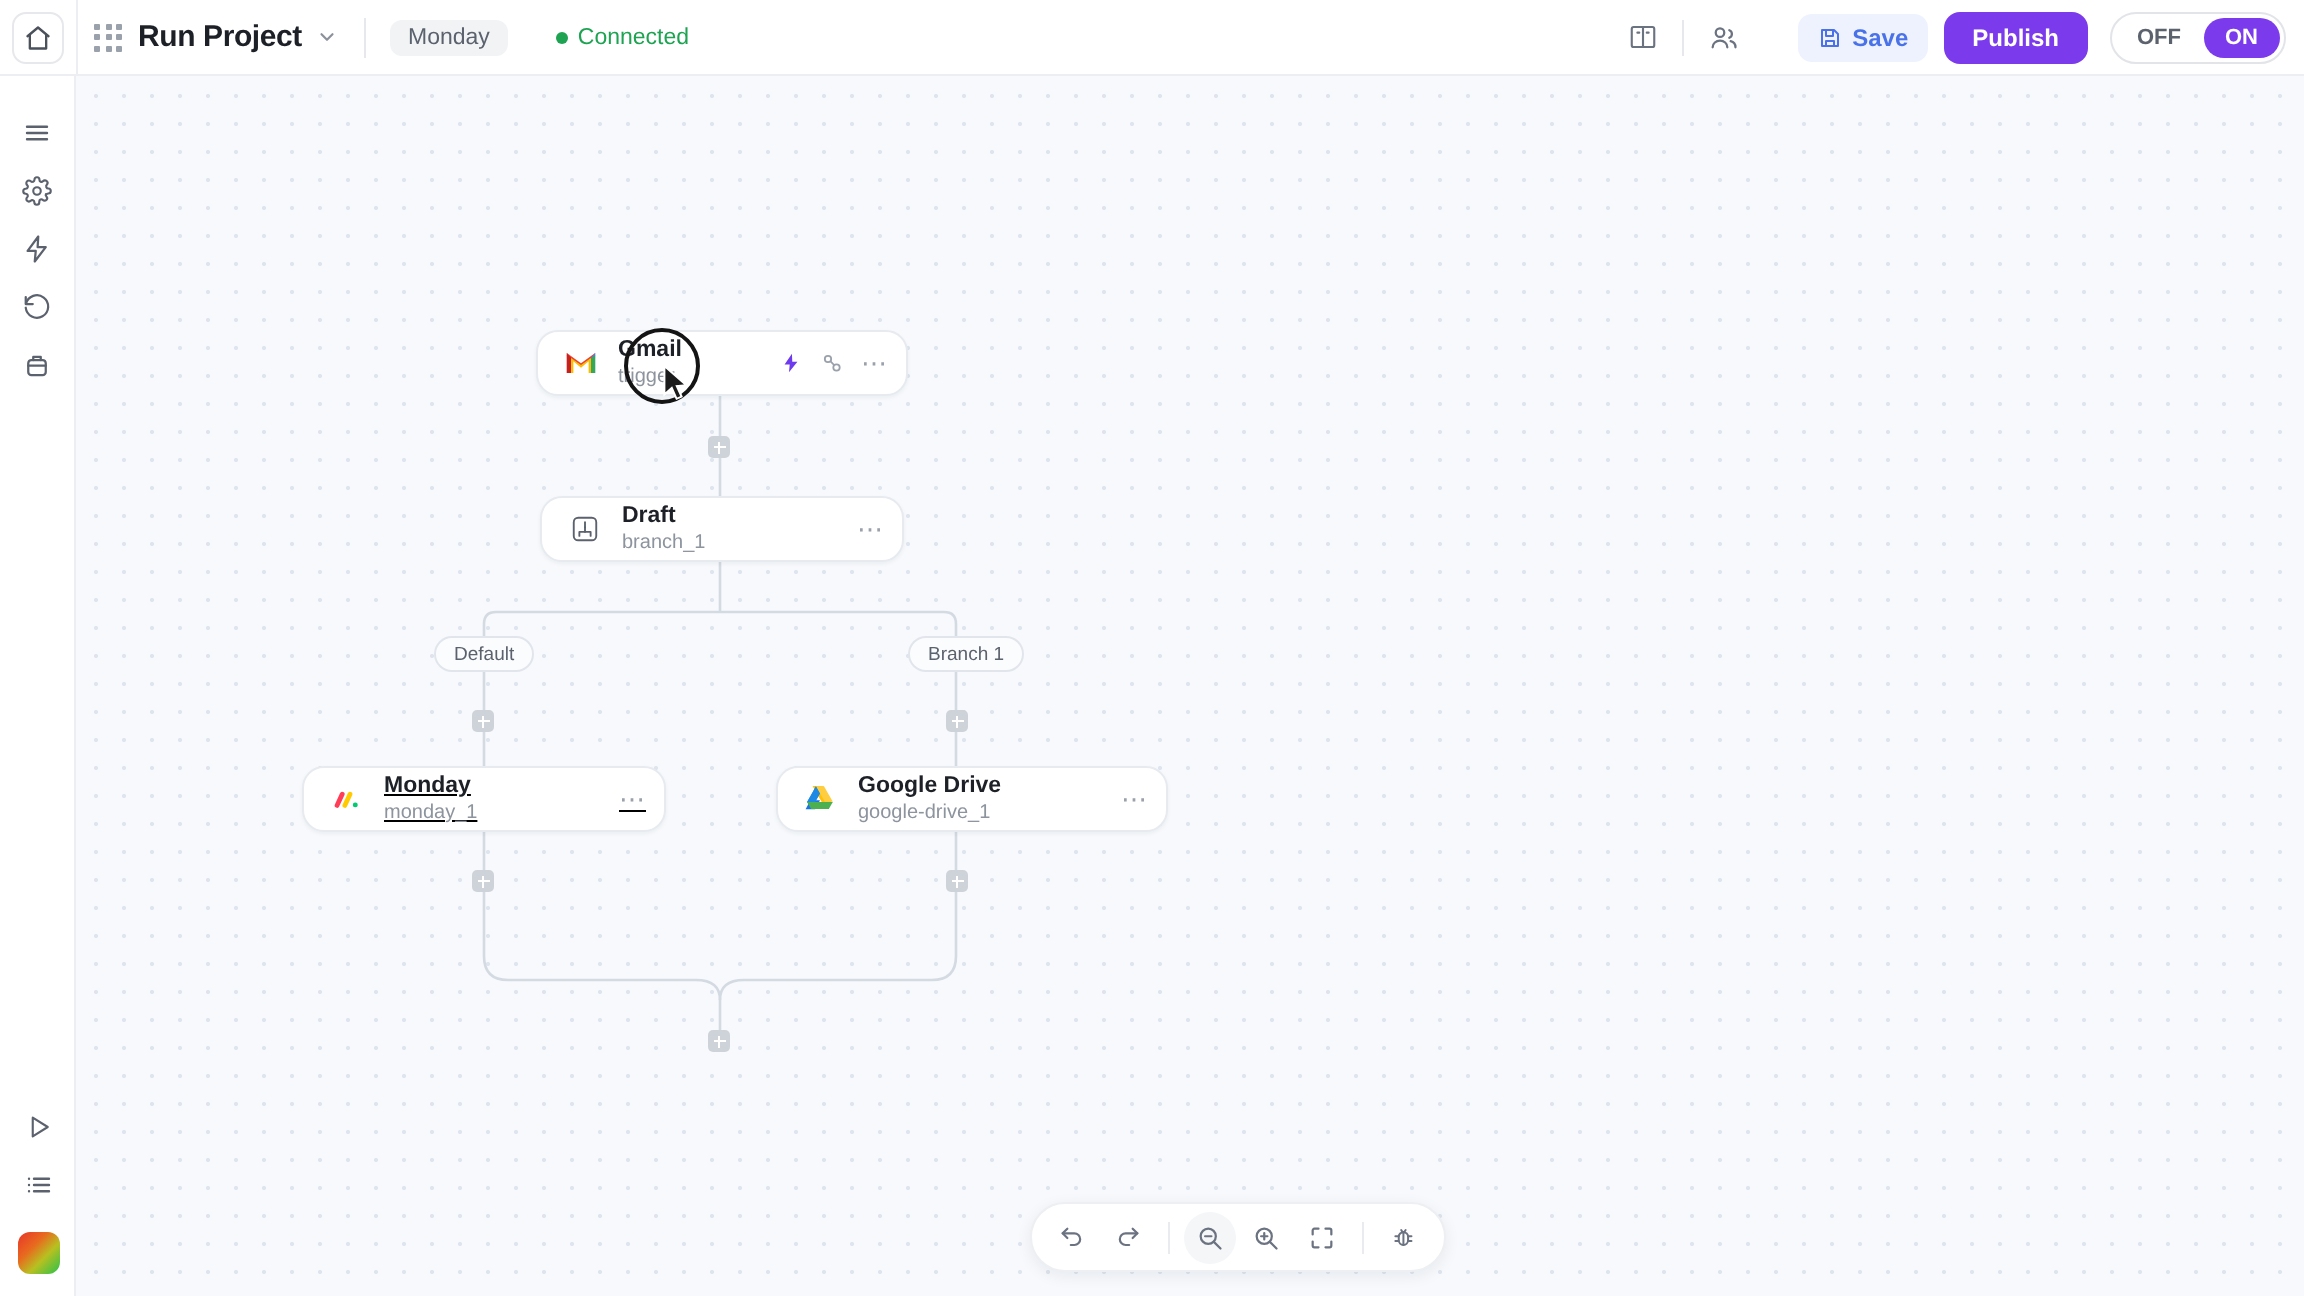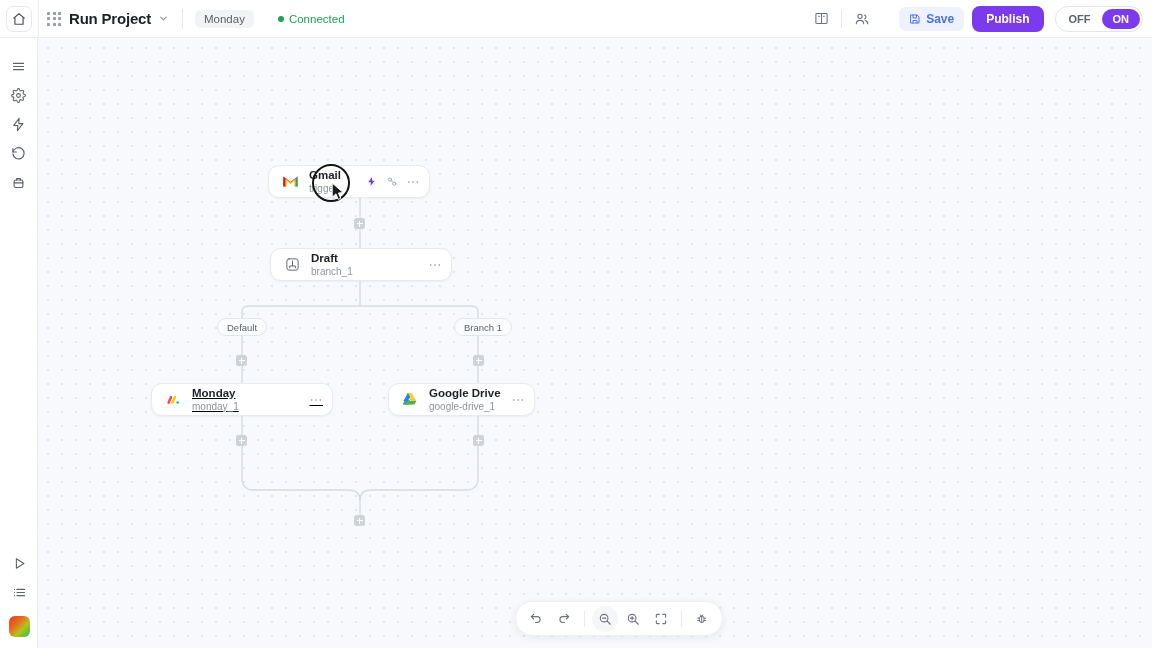--- a/index.html
+++ b/index.html
@@ -333,21 +333,21 @@
           <path d="M434,268 Q440,268 440,274 L440,345"></path>
 
           <path d="M204,378 L204,440"></path>
           <path d="M440,378 L440,440"></path>
 
           <path d="M204,440 Q204,452 216,452 L310,452 Q322,452 322,462 L322,482"></path>
           <path d="M440,440 Q440,452 428,452 L334,452 Q322,452 322,462"></path>
         </g>
       </svg>
 
-      <div class="node" style="left:230px; top:127px; width:162px; height:33px;">
+      <div class="node" style="left:230px; top:127px; width:186px; height:33px;">
         <span class="node-ico">
           <svg width="17" height="13" viewBox="0 0 24 18">
             <path d="M2 2h20v14H2z" fill="#ffffff"></path>
             <path d="M2 2l10 7.2L22 2v1.8L12 11 2 3.8z" fill="#ea4335"></path>
             <path d="M2 2v14h3V5.4L2 2z" fill="#c5221f"></path>
             <path d="M22 2v14h-3V5.4L22 2z" fill="#4285f4"></path>
             <path d="M2 3.5l3 2.2V16H2z" fill="#c5221f"></path>
             <path d="M19 5.7l3-2.2V16h-3z" fill="#34a853"></path>
             <path d="M5 5.4l7 5 7-5V16h-1.6V7.8L12 12.4 6.6 7.8V16H5z" fill="#fbbc04"></path>
           </svg>
@@ -400,21 +400,21 @@
         </span>
         <span class="node-txt">
           <span class="node-title" style="display:block">Monday</span>
           <span class="node-sub" style="display:block">monday_1</span>
         </span>
         <span class="node-actions">
           <span class="dots-btn">⋯</span>
         </span>
       </div>
 
-      <div class="node" style="left:350px; top:345px; width:147px; height:33px;">
+      <div class="node" style="left:350px; top:345px; width:196px; height:33px;">
         <span class="node-ico">
           <svg width="16" height="15" viewBox="0 0 24 22">
             <path d="M8.4 1.2h7.2l7.2 12.6h-7.2z" fill="#ffc107" transform="translate(-2,0)"></path>
             <path d="M1.2 17.6L4.8 11 12 11l-3.6 6.6z" fill="#1a73e8" transform="translate(0,1)"></path>
             <path d="M8.6 1.4L1.6 13.9l3.6 6.3L15.6 2.2z" fill="#4caf50" opacity="0"></path>
             <g>
               <path d="M9 1.5h6l6.6 11.6h-6z" fill="#ffcd40"></path>
               <path d="M8.9 1.6L2.3 13.2l3 5.2 6.6-11.6z" fill="#1e88e5"></path>
               <path d="M2.4 13.3h13.2l-3 5.2H5.4z" fill="#4caf50"></path>
               <path d="M9 1.5h6l-3 5.3z" fill="#ffcd40"></path>

